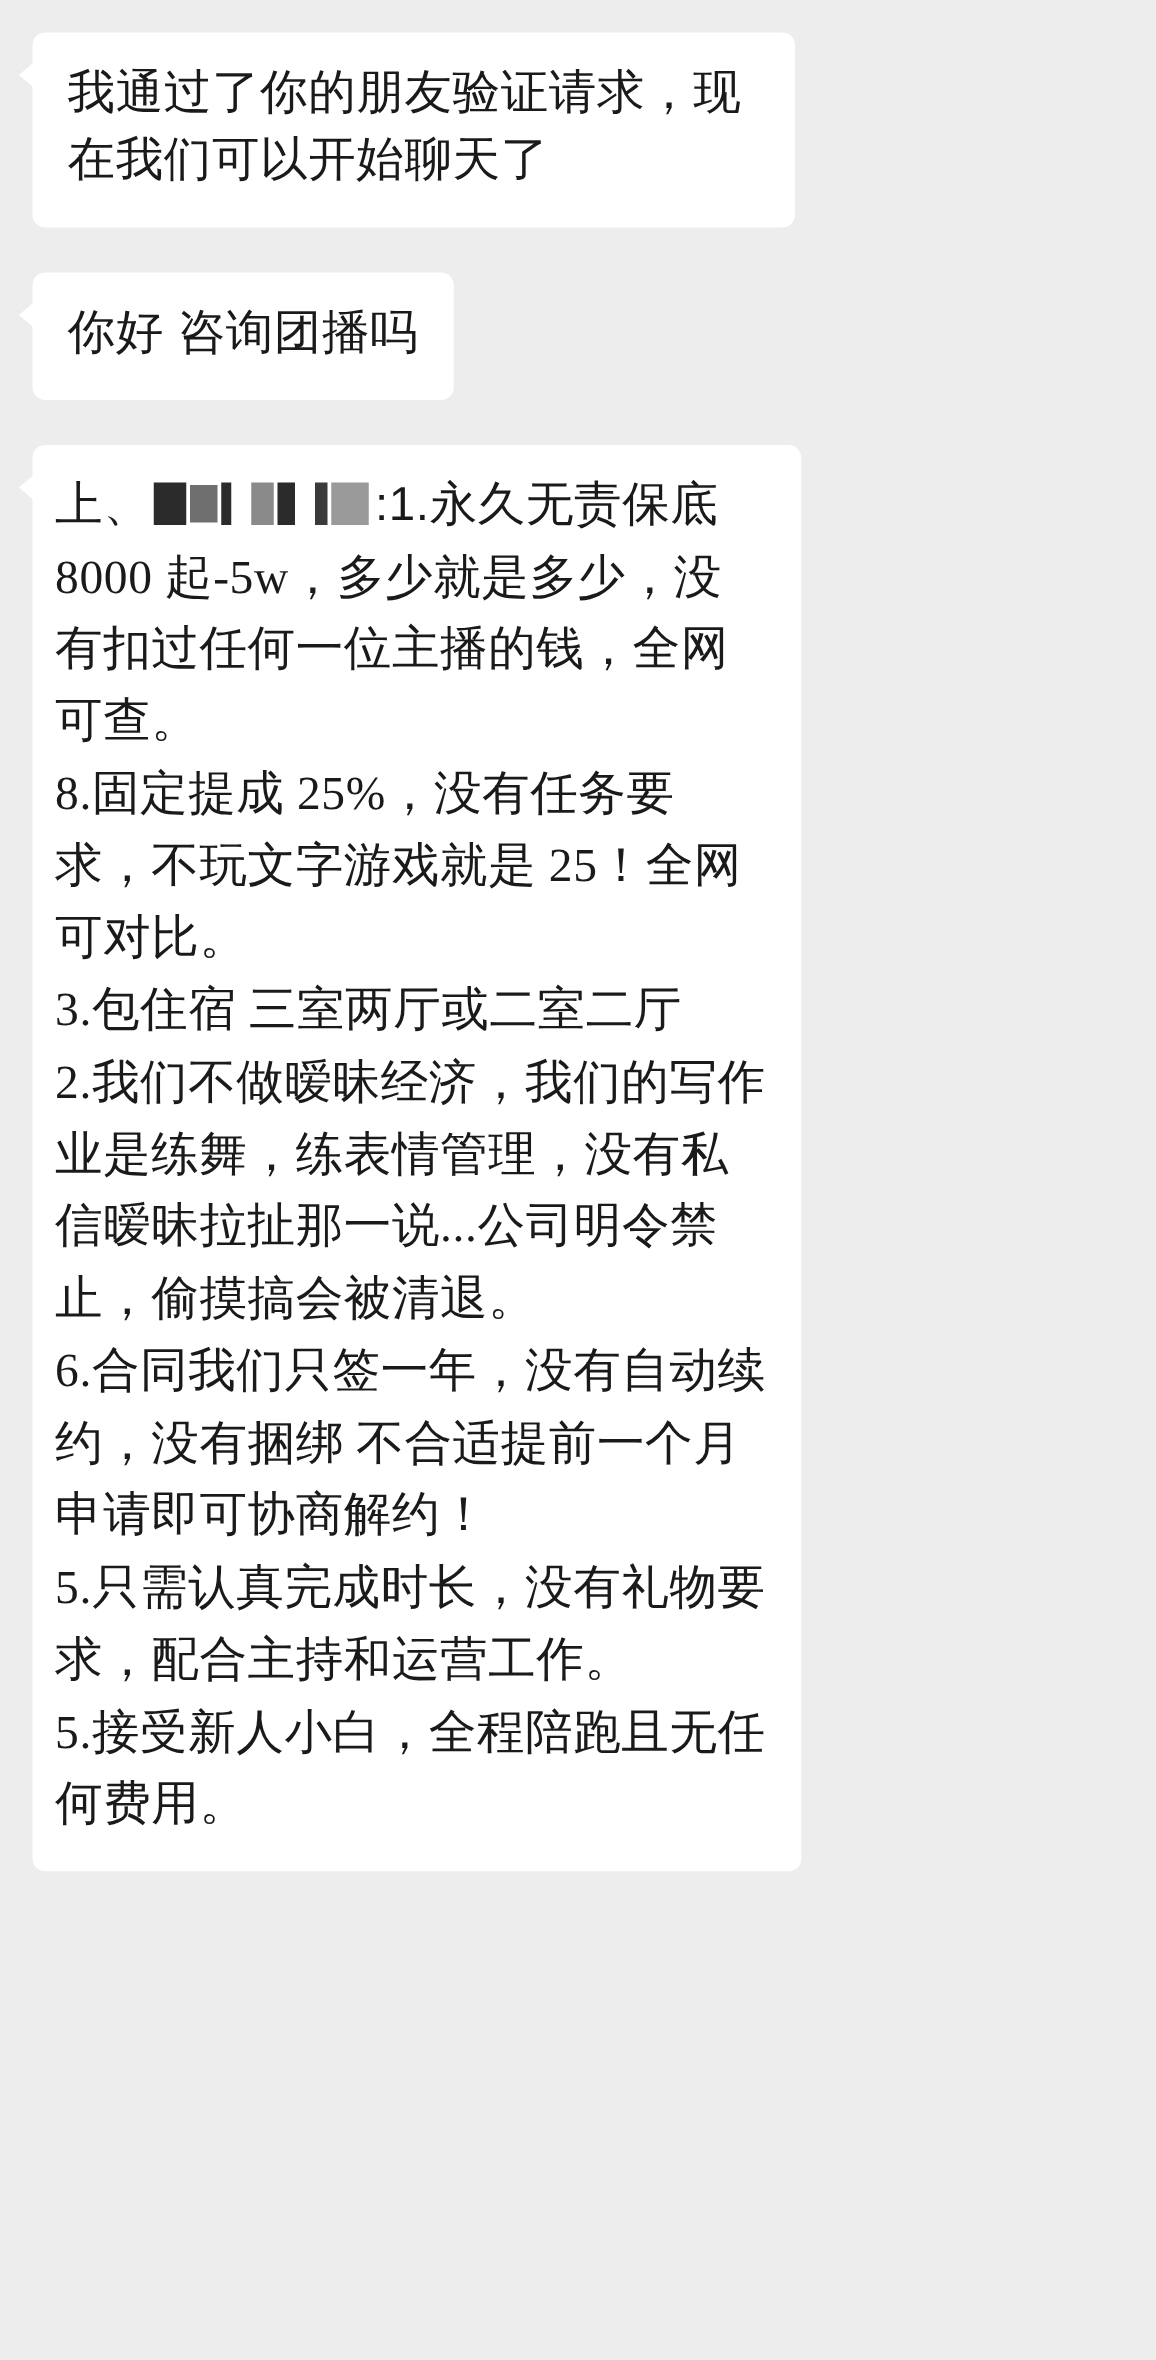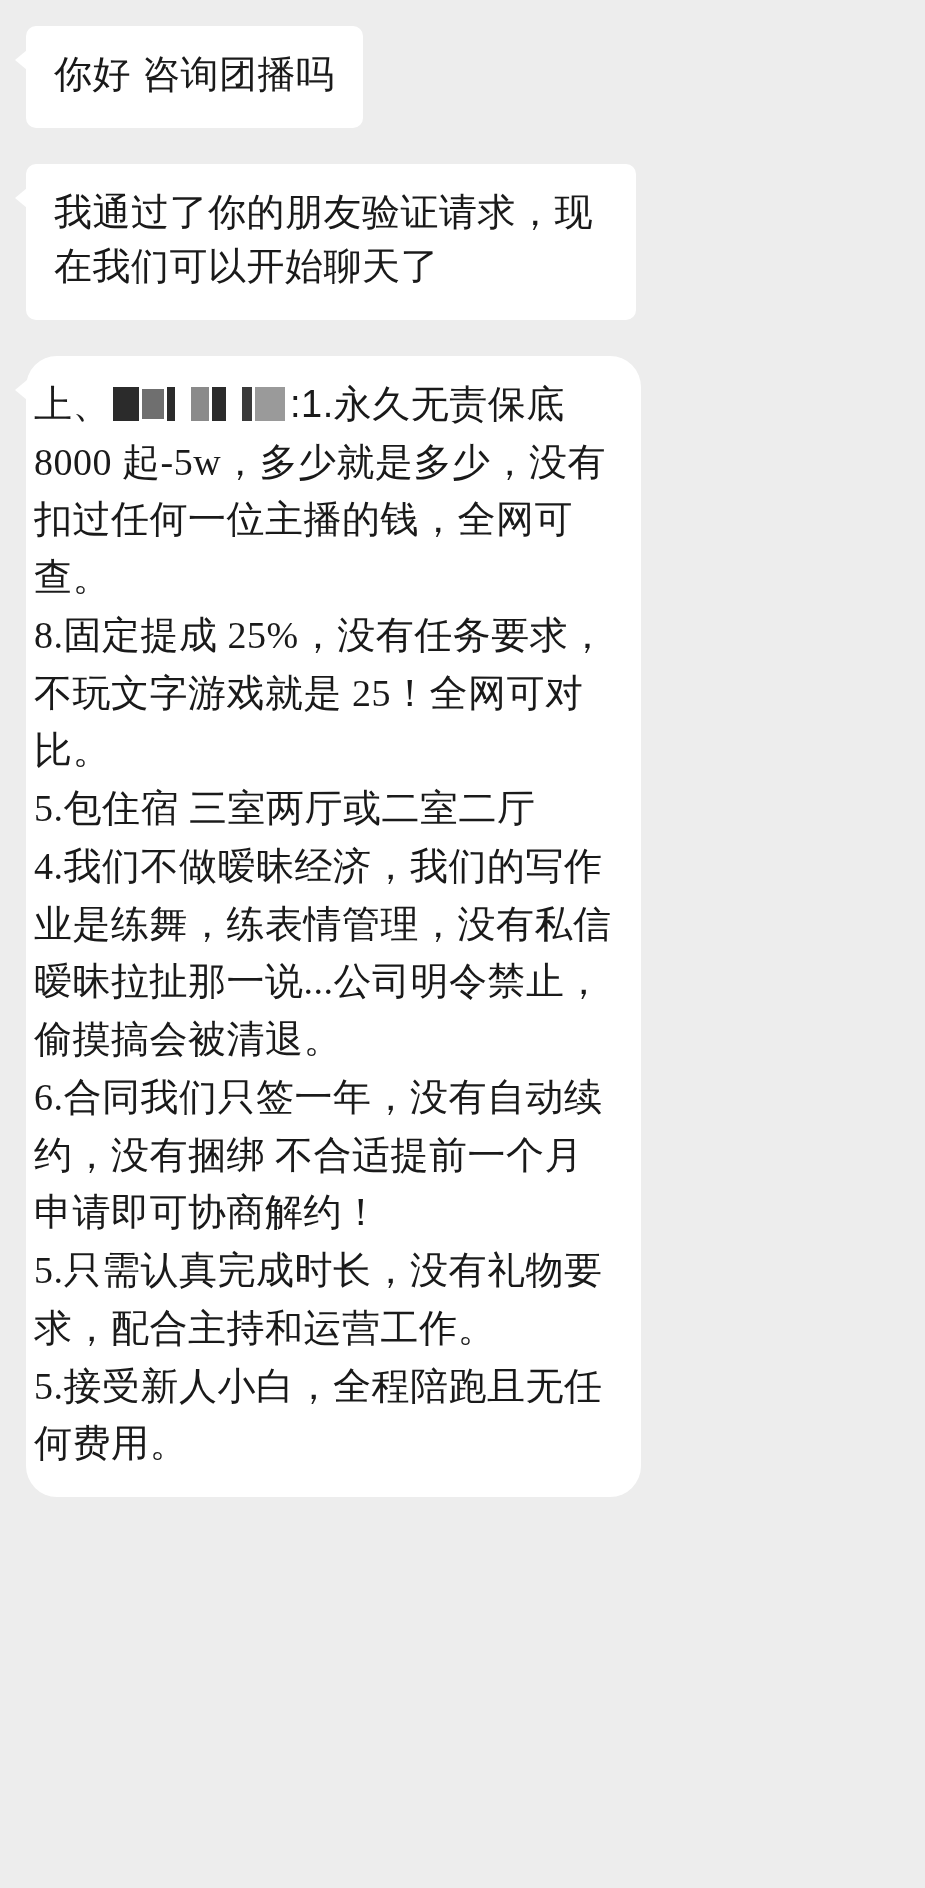--- a/index.html
+++ b/index.html
@@ -46,23 +46,22 @@
     left: -11px;
     top: 24px;
     width: 0;
     height: 0;
     border-top: 10px solid transparent;
     border-bottom: 10px solid transparent;
     border-right: 12px solid #ffffff;
   }
   .bubble.long {
     max-width: 615px;
-    padding: 20px 26px 24px 8px;
+    padding: 20px 26px 24px 18px;
     line-height: 1.52;
-    border-radius: 31px;
   }
   .bubble p {
     margin: 0;
   }
   .bubble .line {
     display: block;
     font-family: Liberation Serif, serif;
   }
   .redact-wrap {
     display: inline-flex;
@@ -88,46 +87,46 @@
   .blk.w7 { width: 10px; background:#3a3a3a; }
   .blk.gap { background: transparent; width: 10px; }
 </style>
 </head>
 <body>
 
 <div class="chat">
 
   <div class="msg-row">
     <div class="bubble">
-      <p>你好 咨询团播吗</p>
+      <p>我通过了你的朋友验证请求，现在我们可以开始聊天了</p>
     </div>
   </div>
 
   <div class="msg-row">
     <div class="bubble">
-      <p>我通过了你的朋友验证请求，现在我们可以开始聊天了</p>
+      <p>你好 咨询团播吗</p>
     </div>
   </div>
 
   <div class="msg-row">
     <div class="bubble long">
       <p><span>上、</span><span class="redact-wrap">
             <span class="blk w1"></span>
             <span class="blk w2"></span>
             <span class="blk w3"></span>
             <span class="blk gap"></span>
             <span class="blk w4"></span>
             <span class="blk w5"></span>
             <span class="blk gap"></span>
             <span class="blk w7"></span>
             <span class="blk w6"></span>
           </span><span>:1.永久无责保底</span></p>
       <span class="line">8000 起-5w，多少就是多少，没有扣过任何一位主播的钱，全网可查。</span>
       <span class="line">8.固定提成 25%，没有任务要求，不玩文字游戏就是 25！全网可对比。</span>
-      <span class="line">5.包住宿 三室两厅或二室二厅</span>
-      <span class="line">4.我们不做暧昧经济，我们的写作业是练舞，练表情管理，没有私信暧昧拉扯那一说...公司明令禁止，偷摸搞会被清退。</span>
+      <span class="line">3.包住宿 三室两厅或二室二厅</span>
+      <span class="line">2.我们不做暧昧经济，我们的写作业是练舞，练表情管理，没有私信暧昧拉扯那一说...公司明令禁止，偷摸搞会被清退。</span>
       <span class="line">6.合同我们只签一年，没有自动续约，没有捆绑 不合适提前一个月申请即可协商解约！</span>
       <span class="line">5.只需认真完成时长，没有礼物要求，配合主持和运营工作。</span>
       <span class="line">5.接受新人小白，全程陪跑且无任何费用。</span>
     </div>
   </div>
 
 </div>
 
 </body></html>

